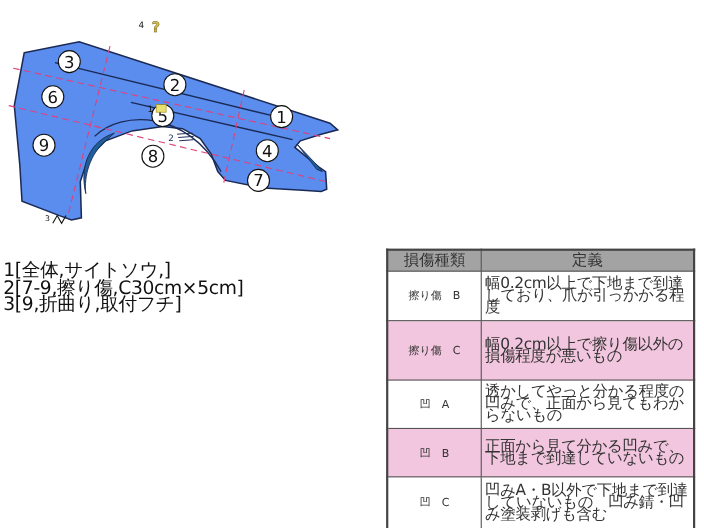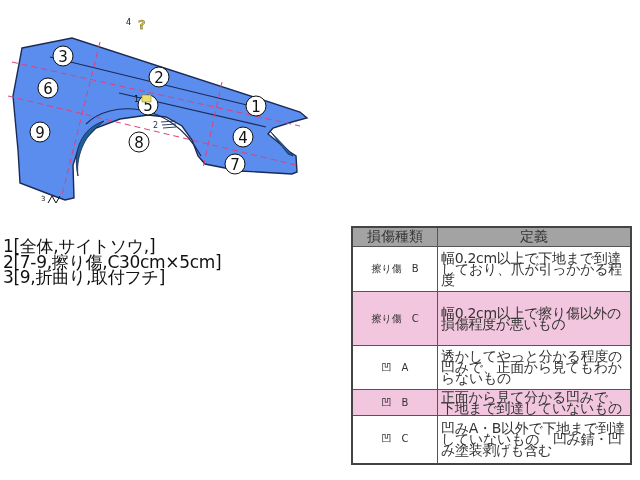--- a/index.html
+++ b/index.html
@@ -114,21 +114,21 @@
     <td class="desc">幅0.2cm以上で下地まで到達しており、爪が引っかかる程度</td>
   </tr>
   <tr class="pink" style="height:54px">
     <td class="type">擦り傷　C</td>
     <td class="desc">幅0.2cm以上で擦り傷以外の損傷程度が悪いもの</td>
   </tr>
   <tr class="white" style="height:44px">
     <td class="type">凹　A</td>
     <td class="desc">透かしてやっと分かる程度の凹みで、正面から見てもわからないもの</td>
   </tr>
-  <tr class="pink" style="height:26px">
+  <tr class="pink" style="height:44px">
     <td class="type">凹　B</td>
     <td class="desc">正面から見て分かる凹みで、下地まで到達していないもの</td>
   </tr>
   <tr class="white" style="height:48px">
     <td class="type">凹　C</td>
     <td class="desc">凹みA・B以外で下地まで到達していないもの　凹み錆・凹み塗装剥げも含む</td>
   </tr>
 </tbody>
   </table>
 

